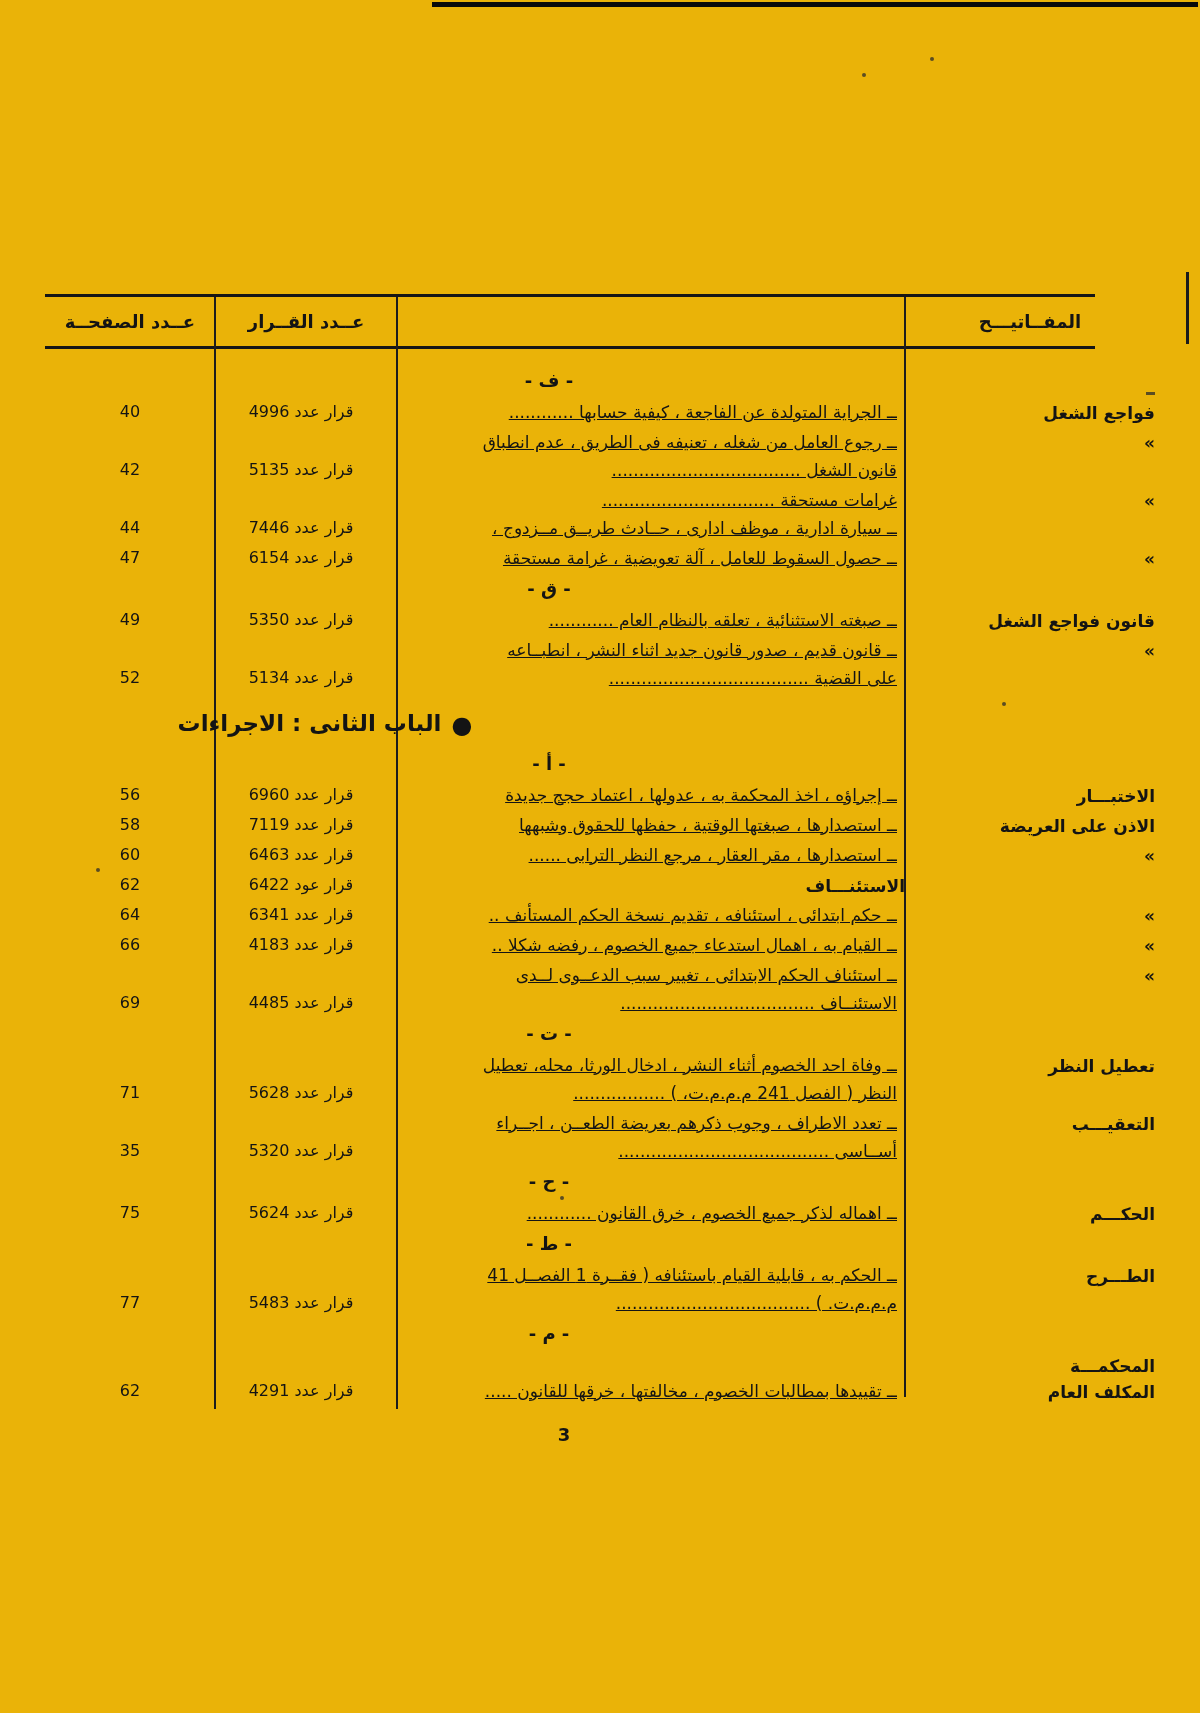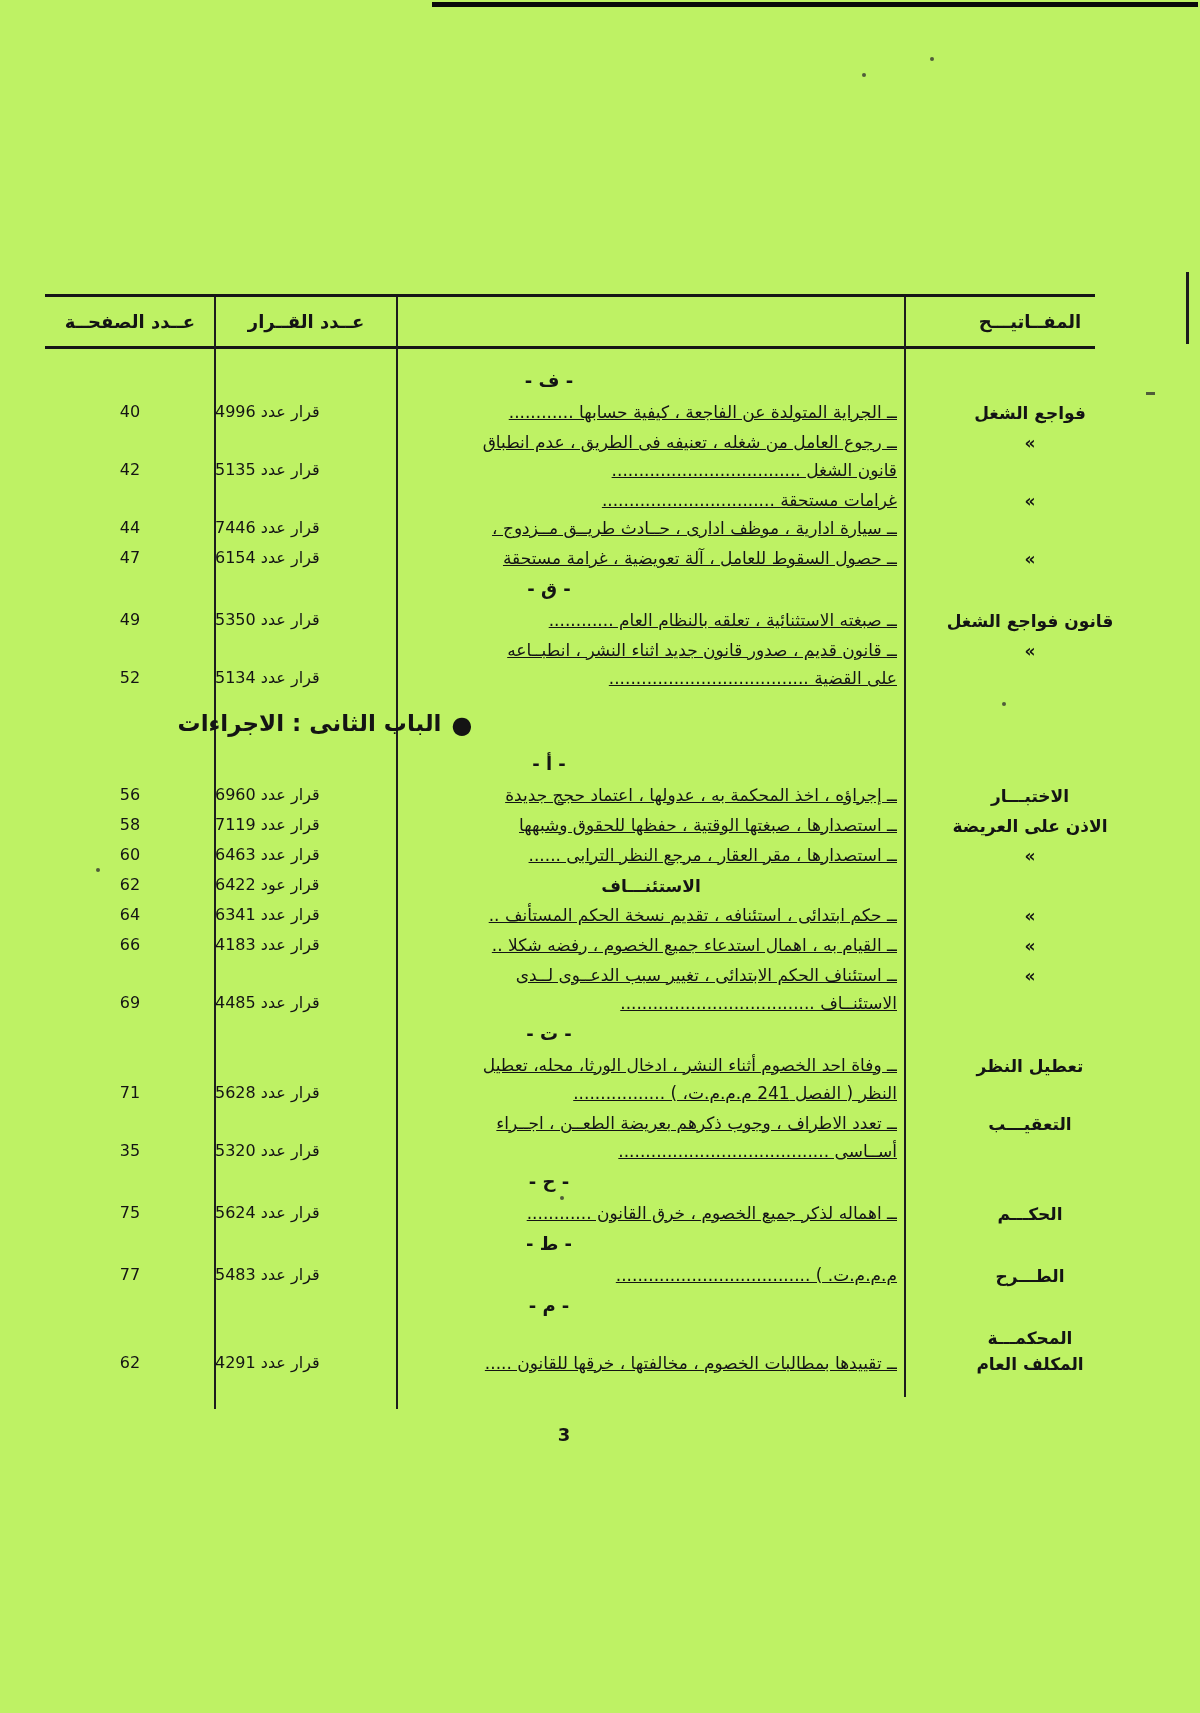--- a/index.html
+++ b/index.html
@@ -1,17 +1,17 @@
 <!DOCTYPE html>
 <html lang="ar"><head>
 <meta charset="utf-8">
 <style>
   html,body{margin:0;padding:0;background:#ffffff;}
   .page{
-    position:relative;width:1200px;height:1713px;background:#bef264;overflow:hidden;
+    position:relative;width:1200px;height:1713px;background:#eab308;overflow:hidden;
     font-family:"DejaVu Sans",sans-serif;color:#141414;
   }
   
   .scan-topbar{position:absolute;left:432px;top:2px;width:766px;height:5px;background:#0a0a0a;}
   .scan-edge-right{position:absolute;left:1186px;top:272px;width:3px;height:72px;background:#1c1c1c;}
   .speck{position:absolute;width:4px;height:4px;border-radius:50%;background:#2b2b2b;opacity:.75;}
 
   
   .tbl{position:absolute;left:45px;top:294px;width:1110px;height:1135px;}
   .rule{position:absolute;left:0;width:1050px;height:3px;background:#161616;}
@@ -23,24 +23,24 @@
   .vC{left:859px;height:1100px;}
 
   .hdr-row{position:absolute;top:8px;left:0;width:1110px;display:grid;grid-template-columns:170px 182px 508px 250px;direction:ltr;}
   .hdr{direction:rtl;text-align:center;font-weight:bold;font-size:18px;line-height:40px;white-space:nowrap;overflow:hidden;}
 
   .tbody{position:absolute;top:58px;left:0;width:1110px;padding-top:12px;}
 
   .item.entry{display:grid;grid-template-columns:170px 182px 508px 250px;direction:ltr;align-items:end;margin-bottom:2px;}
   .cell{overflow:hidden;}
   .page-num{direction:rtl;text-align:center;font-size:16px;line-height:28px;}
-  .dec{direction:rtl;text-align:left;padding-right:10px;font-size:16px;line-height:28px;white-space:nowrap;}
+  .dec{direction:rtl;text-align:center;padding-right:10px;font-size:16px;line-height:28px;white-space:nowrap;}
   .desc{direction:rtl;text-align:right;padding-right:8px;font-size:17px;text-decoration:underline;}
   .dline{line-height:28px;white-space:nowrap;overflow:hidden;}
-  .key{align-self:start;direction:rtl;text-align:center;font-weight:bold;font-size:17px;line-height:26px;padding-top:2px;white-space:nowrap;}
+  .key{align-self:start;direction:rtl;text-align:right;font-weight:bold;font-size:17px;line-height:26px;padding-top:2px;white-space:nowrap;}
 
   .smarker{direction:rtl;margin:3px 0 3px 250px;width:508px;margin-right:352px;
            text-align:center;font-weight:bold;font-size:18px;line-height:28px;}
   .chapter{direction:rtl;margin:10px 0 4px;margin-right:300px;width:560px;text-align:center;
            font-weight:bold;font-size:23px;line-height:42px;white-space:nowrap;}
   .chapter .bullet{font-size:24px;vertical-align:middle;margin-left:10px;}
 
   .pageno{position:absolute;left:548px;top:1424px;width:32px;text-align:center;font-size:18px;font-weight:bold;}
 </style>
 </head>
@@ -291,20 +291,21 @@
             <div></div>
           </div>
       </div>
 
       <div class="item smarker">- ط -</div>
 
       <div class="item entry">
         <div class="cell page-num">77</div>
         <div class="cell dec">قرار عدد 5483</div>
         <div class="cell desc">
+          <div class="dline">ــ الحكم به ، قابلية القيام باستئنافه ( فقــرة 1 الفصــل 41</div>
             <div class="dline">م.م.م.ت. ) ....................................</div>
         </div>
         <div class="cell key">
             <div>الطـــرح</div>
             <div></div>
           </div>
       </div>
 
       <div class="item smarker">- م -</div>
 

